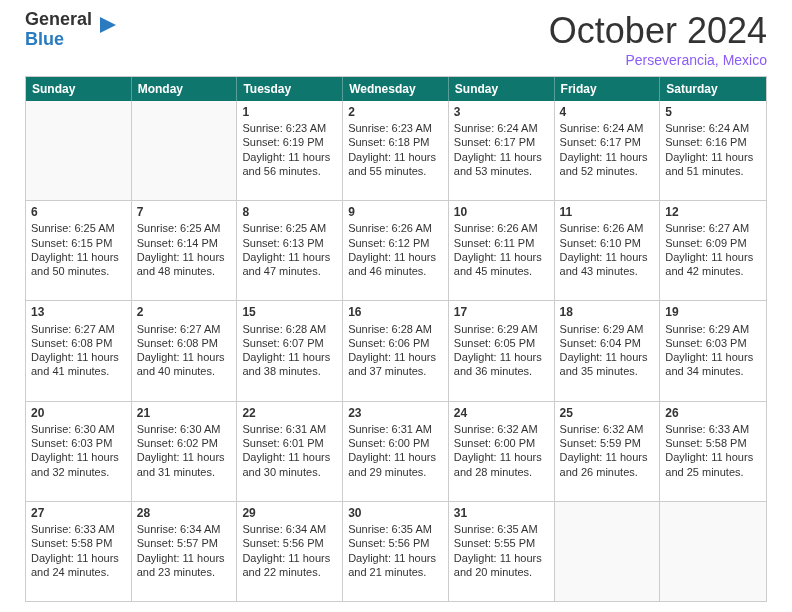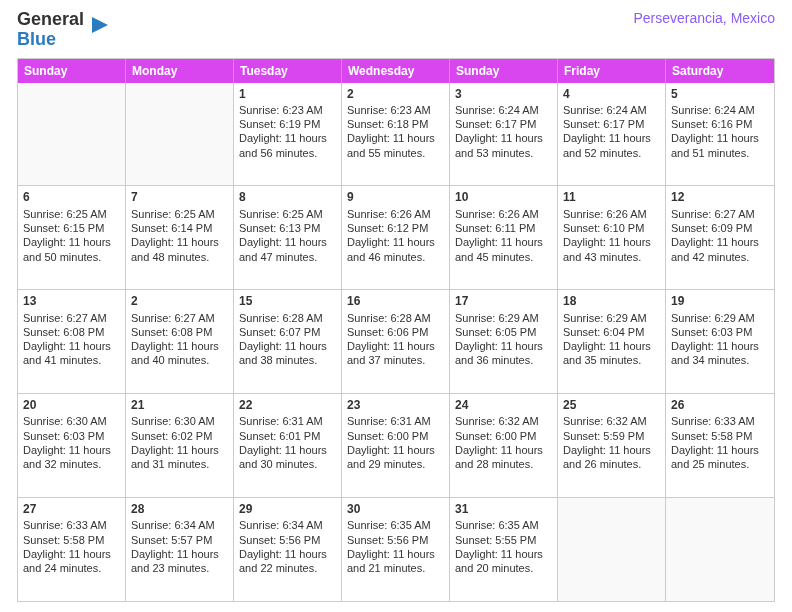--- a/index.html
+++ b/index.html
@@ -6,21 +6,21 @@
     body {
       width: 792px;
       height: 612px;
       font-family: Arial, sans-serif;
       background: #fff;
       overflow: hidden;
     }
     .page {
       width: 792px;
       height: 612px;
-      padding: 10px 17px;
+      padding: 10px 25px;
       display: flex;
       flex-direction: column;
     }
     .header {
       display: flex;
       justify-content: space-between;
       align-items: flex-start;
       margin-bottom: 8px;
     }
     .logo {
@@ -62,21 +62,21 @@
     }
     .calendar {
       flex: 1;
       display: flex;
       flex-direction: column;
       border: 1px solid #ccc;
     }
     .cal-header {
       display: grid;
       grid-template-columns: repeat(7, 1fr);
-      background: #d946ef;
+      background: #0f766e;
     }
     .cal-header-cell {
       color: #fff;
       font-size: 12px;
       font-weight: bold;
       padding: 5px 6px;
       text-align: left;
       border-right: 1px solid rgba(255,255,255,0.3);
     }
     .cal-header-cell:last-child { border-right: none; }
@@ -123,20 +123,21 @@
     <div class="logo">
       <div class="logo-text">
         <span class="logo-general">General</span>
         <span class="logo-blue">Blue</span>
       </div>
       <svg class="logo-icon" viewBox="0 0 24 24">
         <polygon points="4,4 20,12 4,20" fill="#2a7bbf"></polygon>
       </svg>
     </div>
     <div class="title-area">
+      <div class="month-title">October 2024</div>
       <div class="subtitle">Perseverancia, Mexico</div>
     </div>
   </div>
 
   <div class="calendar">
     <div class="cal-header" id="cal-header">
         <div class="cal-header-cell">Sunday</div>
         <div class="cal-header-cell">Monday</div>
         <div class="cal-header-cell">Tuesday</div>
         <div class="cal-header-cell">Wednesday</div>

